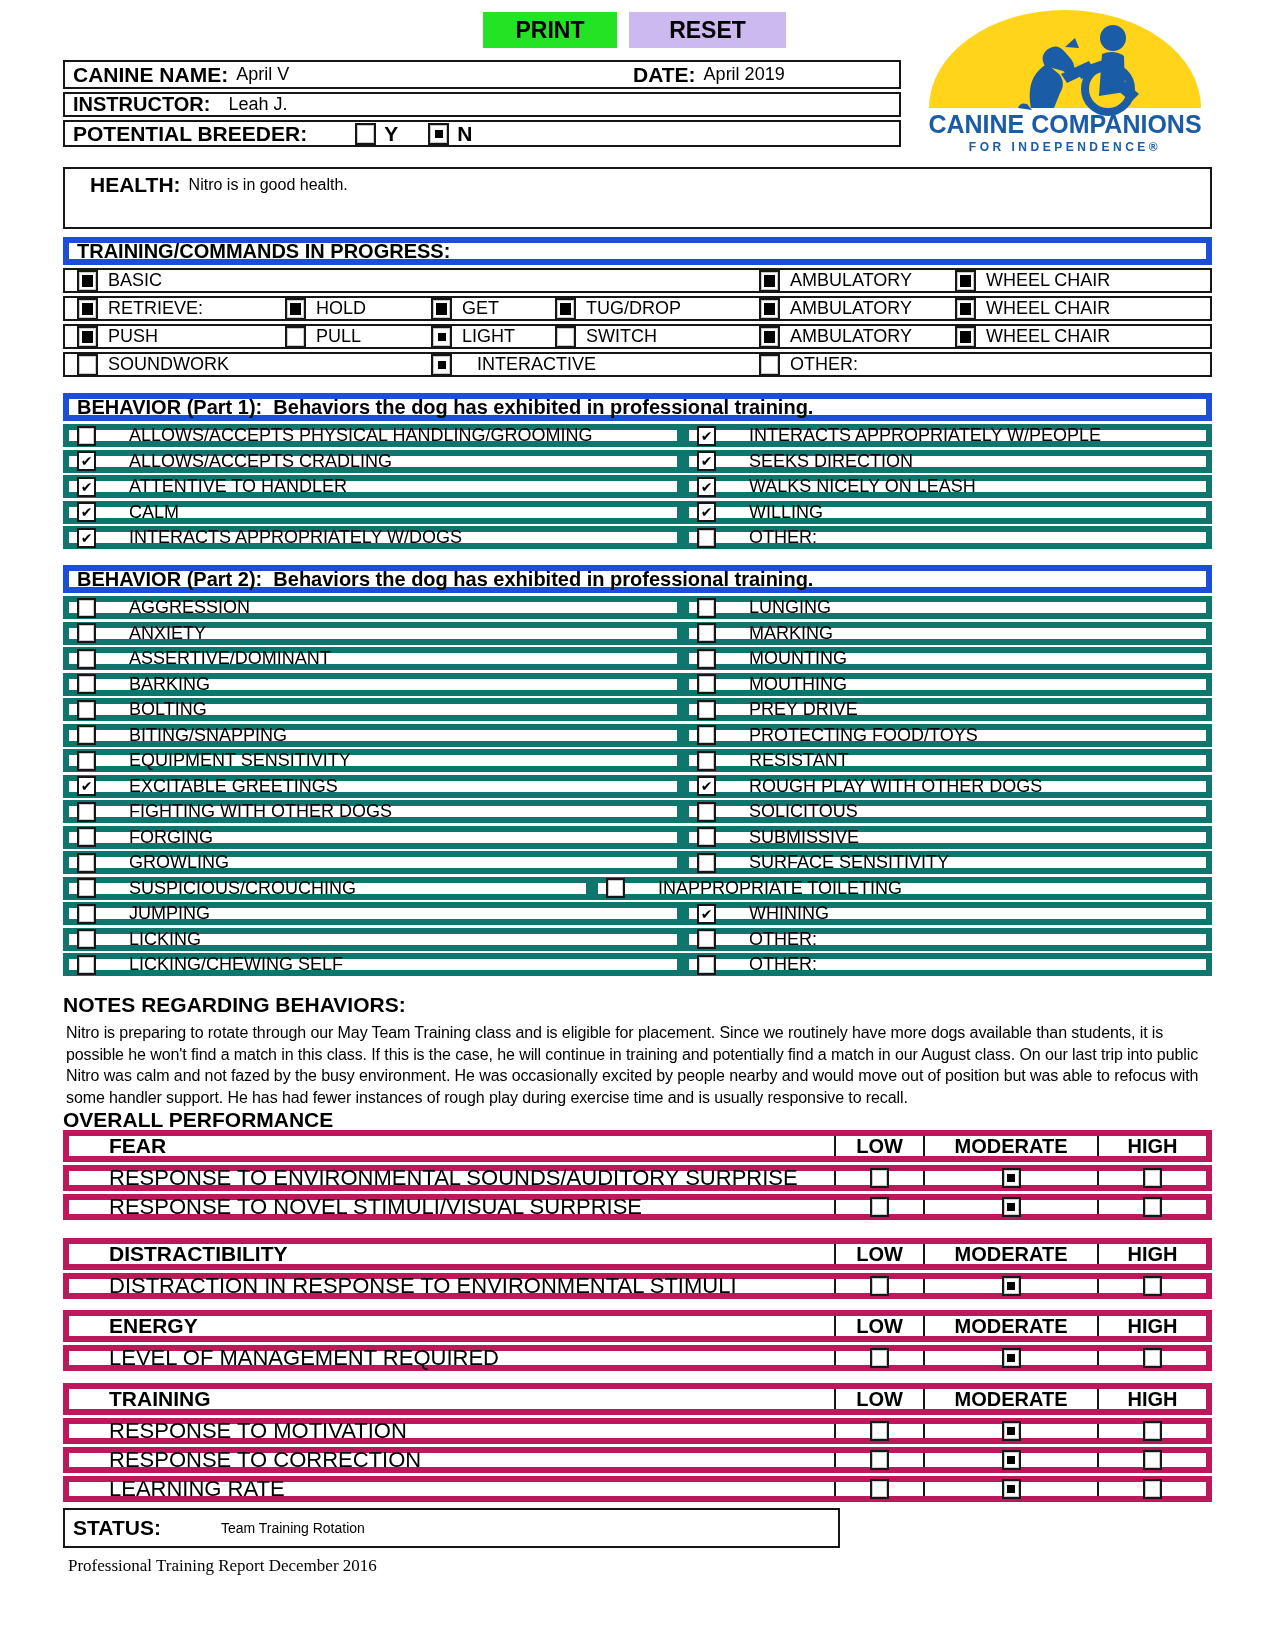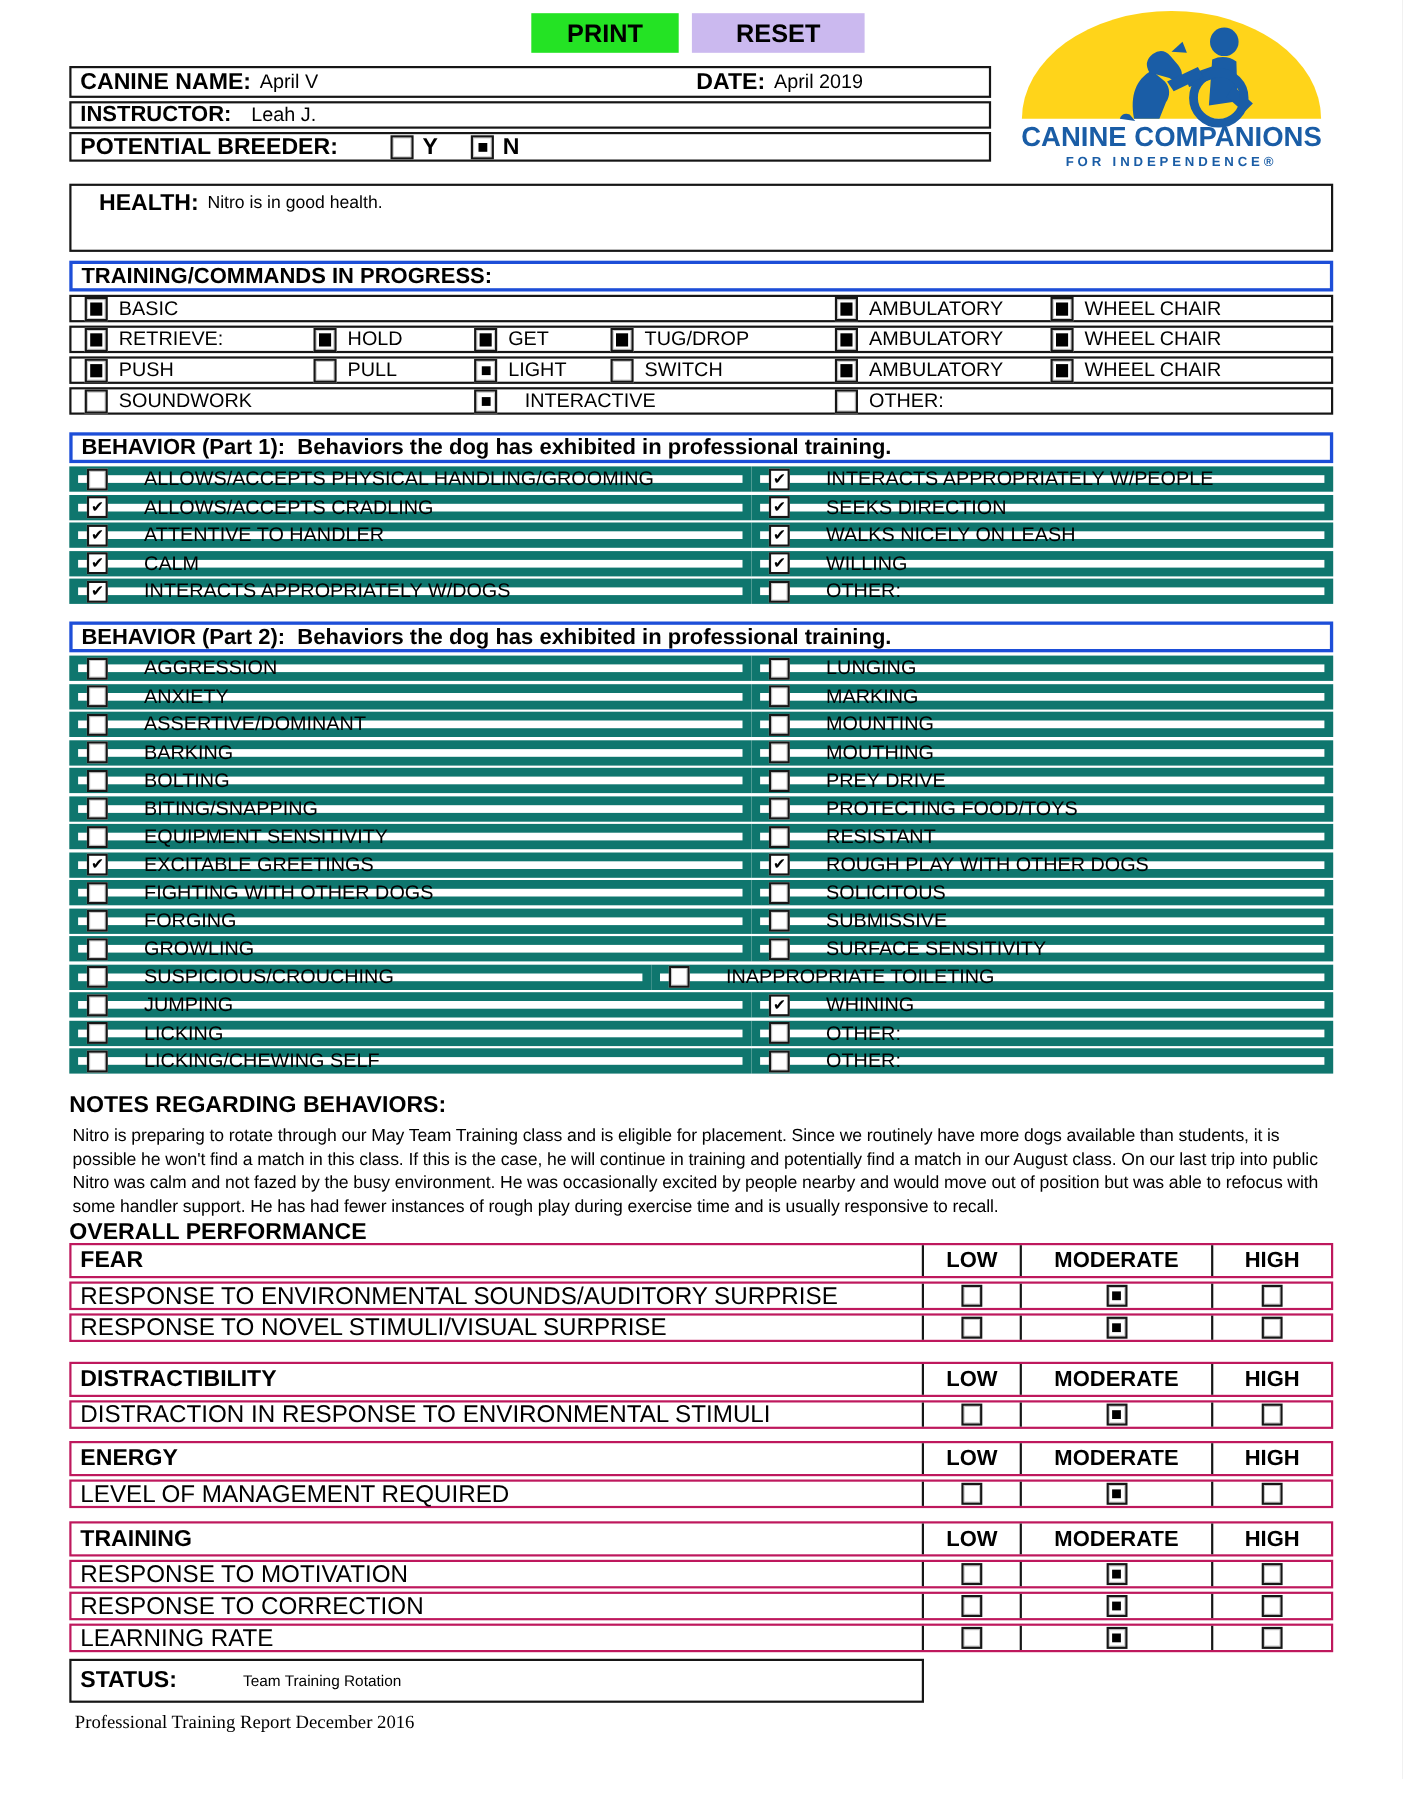--- a/index.html
+++ b/index.html
@@ -32,48 +32,48 @@
   .cb-dot::before{content:"";display:block;width:8px;height:8px;background:#000;}
   .cb-check{font-family:"DejaVu Sans",sans-serif;font-weight:bold;font-size:14px;line-height:1;box-shadow:none;}
 
   
   #health-box{top:167px;width:1149px;height:62px;}
   #health-box .val{font-size:16px;vertical-align:2px;}
   #health-box .lbl{display:inline;padding-left:25px;}
   .inner-pad{padding-top:4px;}
 
   
-  .sect-head{height:28px;border:3px solid #1d4ed8;box-sizing:border-box;display:flex;align-items:center;
+  .sect-head{height:28px;border:6px solid #1d4ed8;box-sizing:border-box;display:flex;align-items:center;
              padding-left:8px;font-weight:bold;font-size:20px;white-space:pre;background:#fff;}
 
   
   #training{position:absolute;left:63px;top:237px;width:1149px;}
   .trow{position:relative;height:25px;border:2px solid #161616;box-sizing:border-box;margin-top:3px;background:#fff;}
   .slot{position:absolute;top:50%;transform:translateY(-50%);display:flex;align-items:center;gap:10px;}
   .tlabel{font-size:18px;white-space:nowrap;}
   .c1{left:12px;}.c2{left:220px;}.c3{left:366px;}.c4{left:490px;}.c5{left:694px;}.c6{left:890px;}
   .c3i{gap:25px;}
 
   
   #behavior1{position:absolute;left:63px;top:393px;width:1149px;}
   #behavior2{position:absolute;left:63px;top:565px;width:1149px;}
   .brows{margin-top:3px;}
   .brow{display:flex;height:23px;margin-bottom:2.5px;}
-  .bcell{display:flex;align-items:center;border:8px solid #0f766e;box-sizing:border-box;background:#fff;padding-left:8px;}
+  .bcell{display:flex;align-items:center;border:6px solid #0f766e;box-sizing:border-box;background:#fff;padding-left:8px;}
   .bcell-l{width:620px;}
   .bcell-r{width:529px;margin-left:0px;}
   .blabel{font-size:18px;margin-left:33px;white-space:nowrap;}
 
   
   .free-head{position:absolute;left:63px;font-weight:bold;font-size:21px;white-space:pre;}
   #notes-text{position:absolute;left:66px;top:1022px;width:1146px;font-size:16px;line-height:21.6px;letter-spacing:-0.1px;}
 
   
   .ptable{position:absolute;left:63px;width:1149px;}
-  .prow{display:flex;align-items:stretch;height:26px;border:2px solid #be185d;box-sizing:border-box;margin-top:3px;background:#fff;}
+  .prow{display:flex;align-items:stretch;height:26px;border:6px solid #be185d;box-sizing:border-box;margin-top:3px;background:#fff;padding-left:32px;}
   .prow.phead{height:32px;margin-top:0;}
   .pcell-label{flex:1;display:flex;align-items:center;padding-left:8px;}
   .ptitle{font-weight:bold;font-size:21px;}
   .plabel{font-size:22px;white-space:nowrap;}
   .pcell{display:flex;align-items:center;justify-content:center;border-left:2px solid #161616;box-sizing:border-box;}
   .lvl-low{width:89px;}.lvl-mod{width:174px;}.lvl-high{width:109px;}
   .phlabel{font-weight:bold;font-size:20px;}
 
   
   #status-box{top:1508px;width:777px;height:40px;display:flex;align-items:center;}

